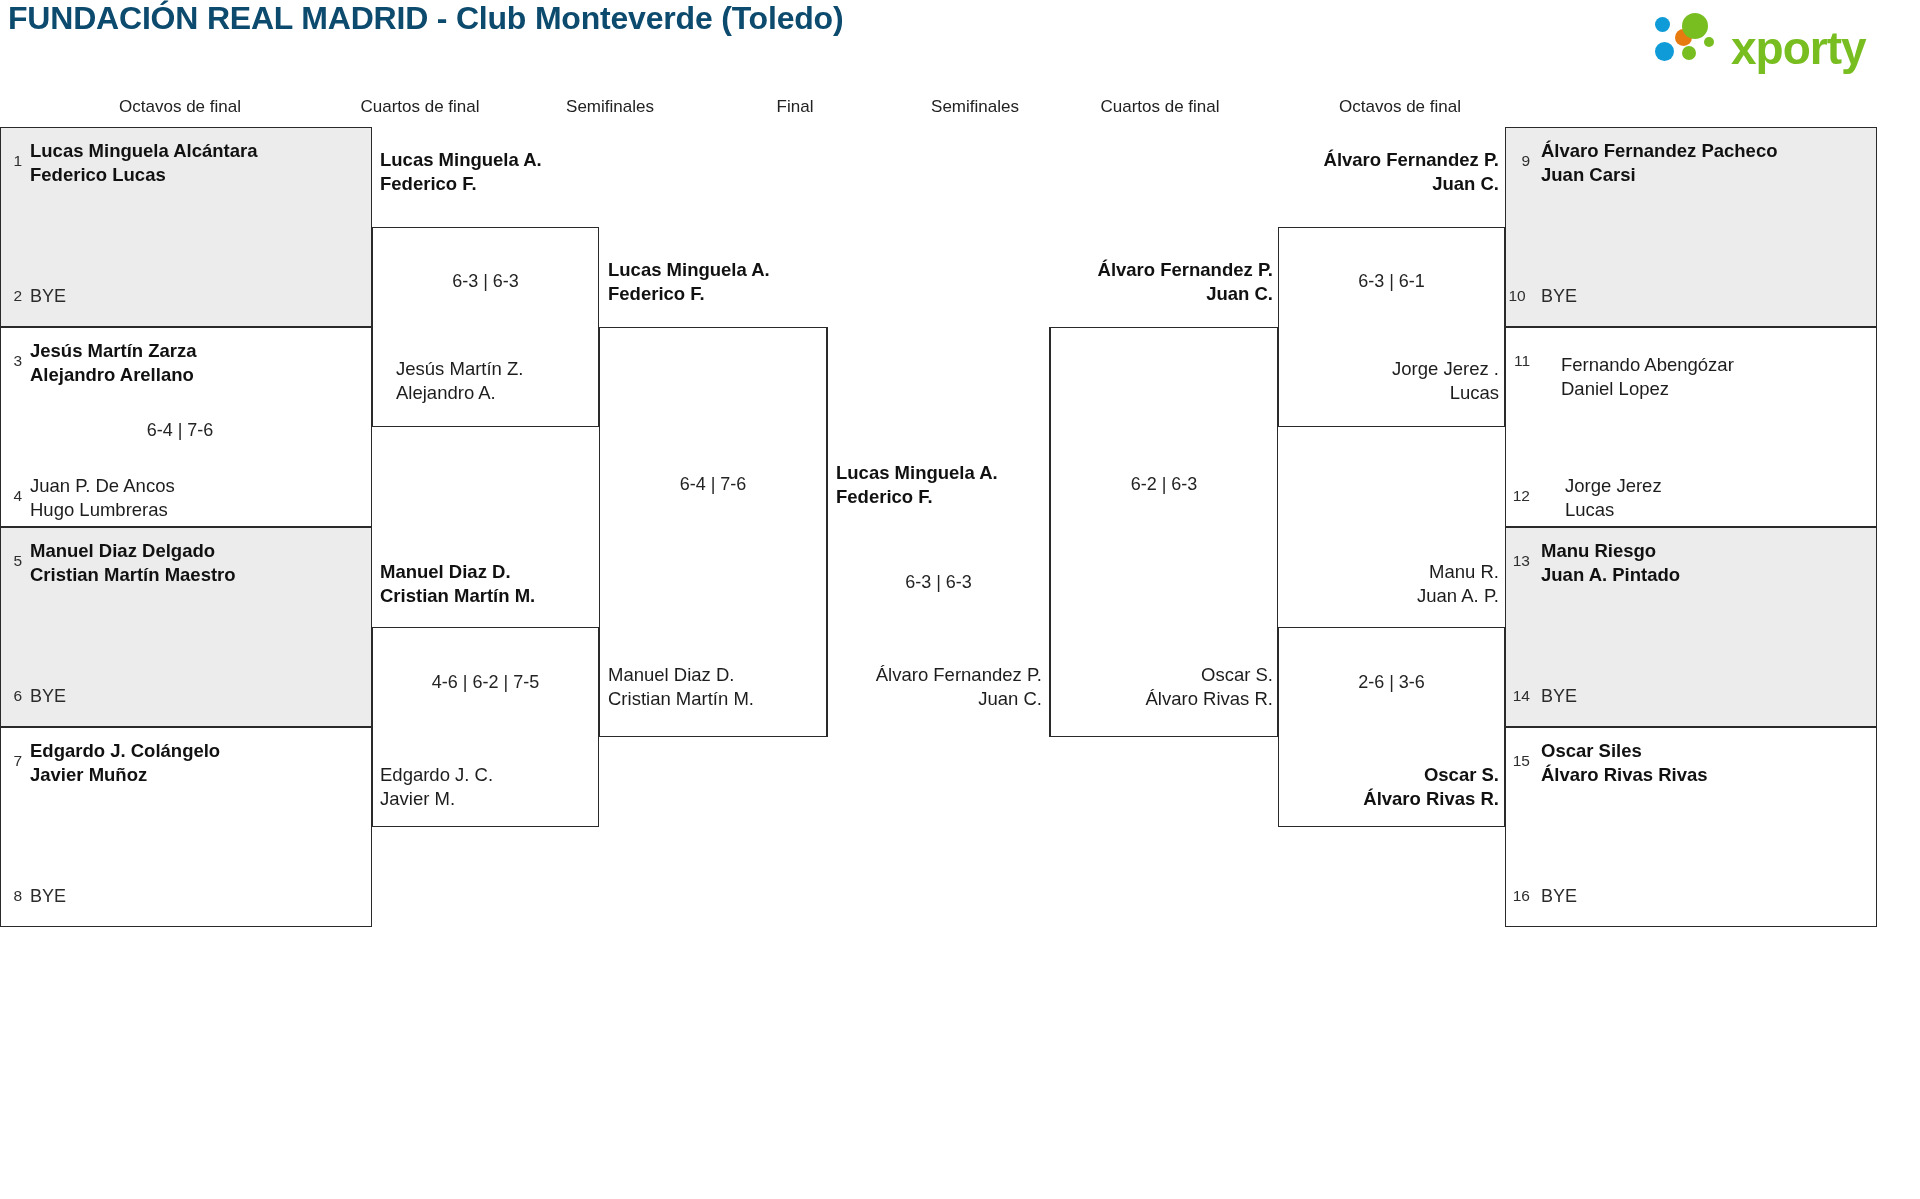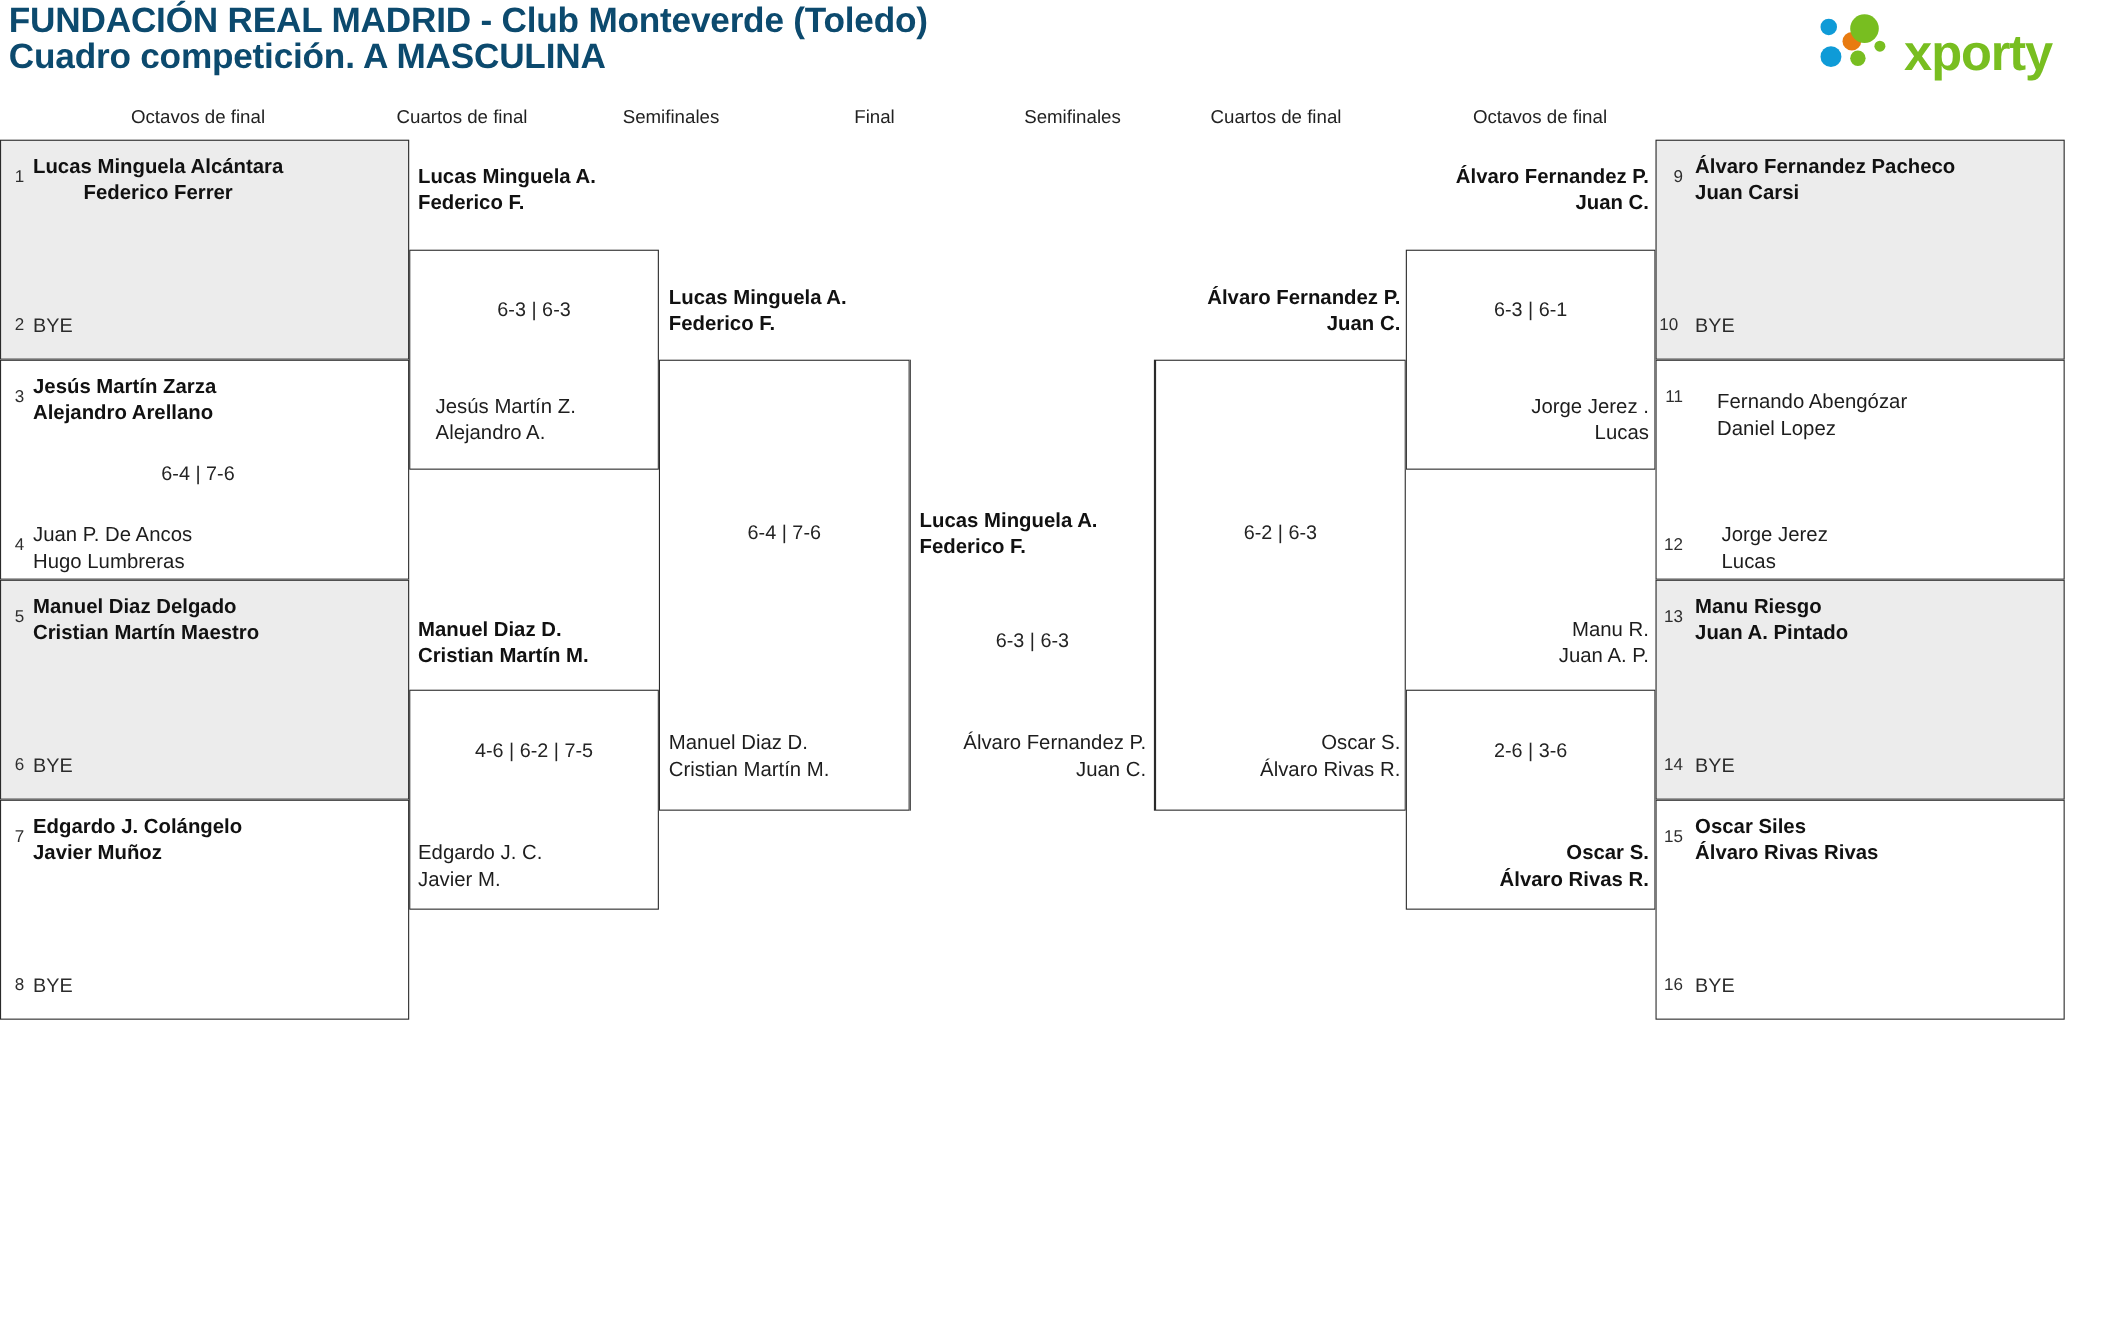--- a/index.html
+++ b/index.html
@@ -99,21 +99,20 @@
     white-space: nowrap;
   }
 </style>
 </head>
 <body>
 
 <div id="page">
 
   <div id="header-title">
     <div class="title-line">FUNDACIÓN REAL MADRID - Club Monteverde (Toledo)</div>
-    <div class="title-line">Cuadro competición. A MASCULINA</div>
   </div>
 
   <div id="logo">
     <div id="logo-dots">
       <span class="dot" style="left:0px;  top:4px;  width:15px; height:15px; background:#0f9bd7;"></span>
       <span class="dot" style="left:20px; top:16px; width:17px; height:17px; background:#e87b10;"></span>
       <span class="dot" style="left:27px; top:0px;  width:26px; height:26px; background:#78be20;"></span>
       <span class="dot" style="left:0px;  top:29px; width:19px; height:19px; background:#0f9bd7;"></span>
       <span class="dot" style="left:27px; top:33px; width:14px; height:14px; background:#78be20;"></span>
       <span class="dot" style="left:49px; top:24px; width:10px; height:10px; background:#78be20;"></span>
@@ -128,23 +127,23 @@
   <div class="round-head" style="left:855px; width:240px;">Semifinales</div>
   <div class="round-head" style="left:1040px;width:240px;">Cuartos de final</div>
   <div class="round-head" style="left:1280px;width:240px;">Octavos de final</div>
 
   <div class="box shaded" style="left:0px; top:127px;  width:372px; height:200px;"></div>
   <div class="box" style="left:0px; top:327px;  width:372px; height:200px;"></div>
   <div class="box shaded" style="left:0px; top:527px;  width:372px; height:200px;"></div>
   <div class="box" style="left:0px; top:727px;  width:372px; height:200px;"></div>
 
   <div class="seed" style="left:0px;  top:152px; width:22px;">1</div>
-  <div class="entry bold" style="left:30px; top:139px;text-align:center;">
+  <div class="entry bold" style="left:30px; top:139px;">
     <span class="ln">Lucas Minguela Alcántara</span>
-    <span class="ln">Federico Ferrer</span>
+    <span class="ln">Federico Lucas</span>
   </div>
   <div class="seed" style="left:0px;  top:287px; width:22px;">2</div>
   <div class="bye" style="left:30px; top:286px;">BYE</div>
 
   <div class="seed" style="left:0px;  top:352px; width:22px;">3</div>
   <div class="entry bold" style="left:30px; top:339px;">
     <span class="ln">Jesús Martín Zarza</span>
     <span class="ln">Alejandro Arellano</span>
   </div>
   <div class="score" style="left:30px; top:420px; width:300px;">6-4 | 7-6</div>

